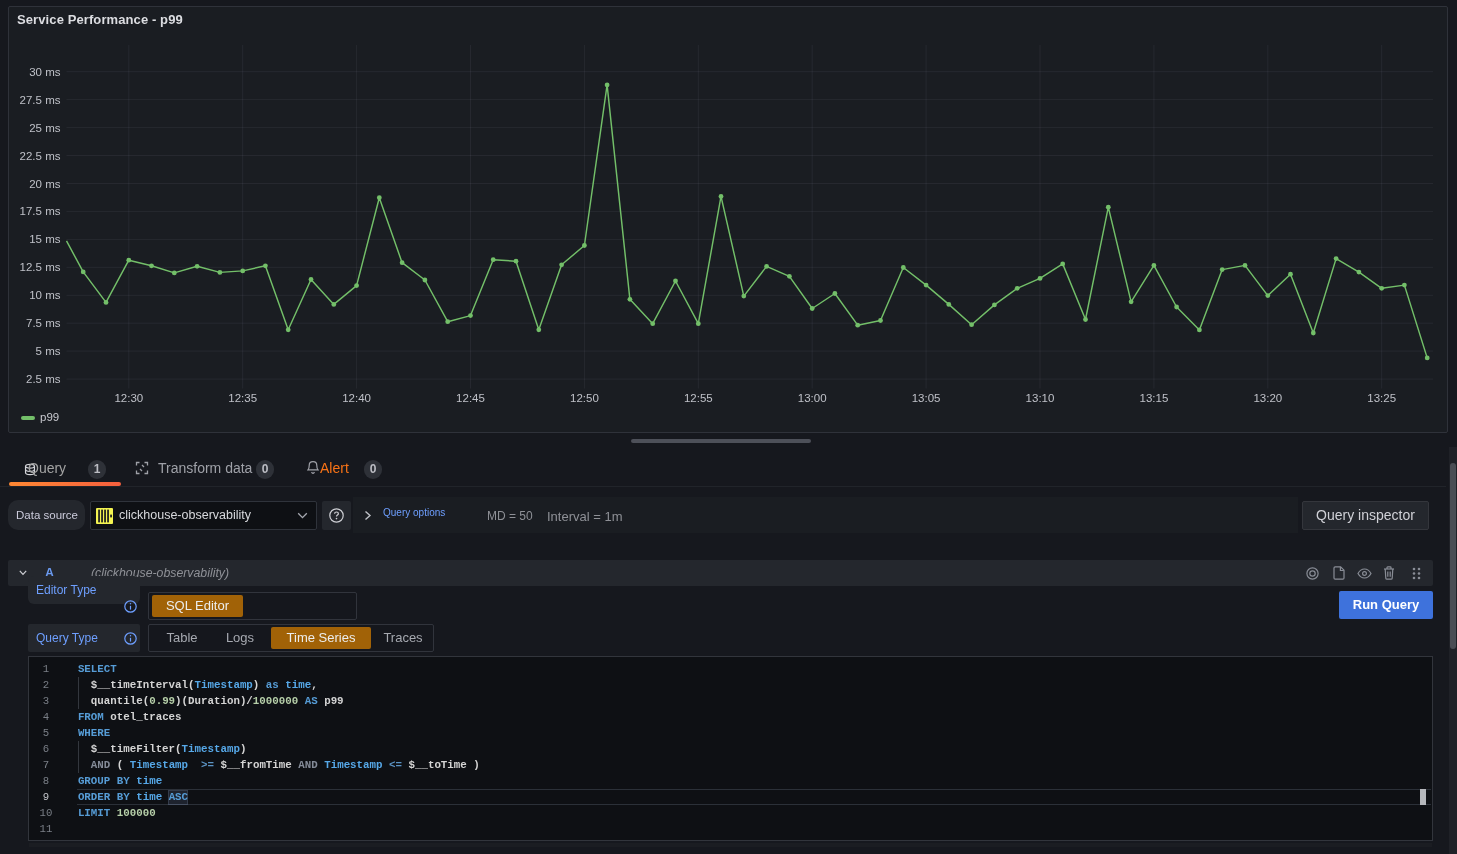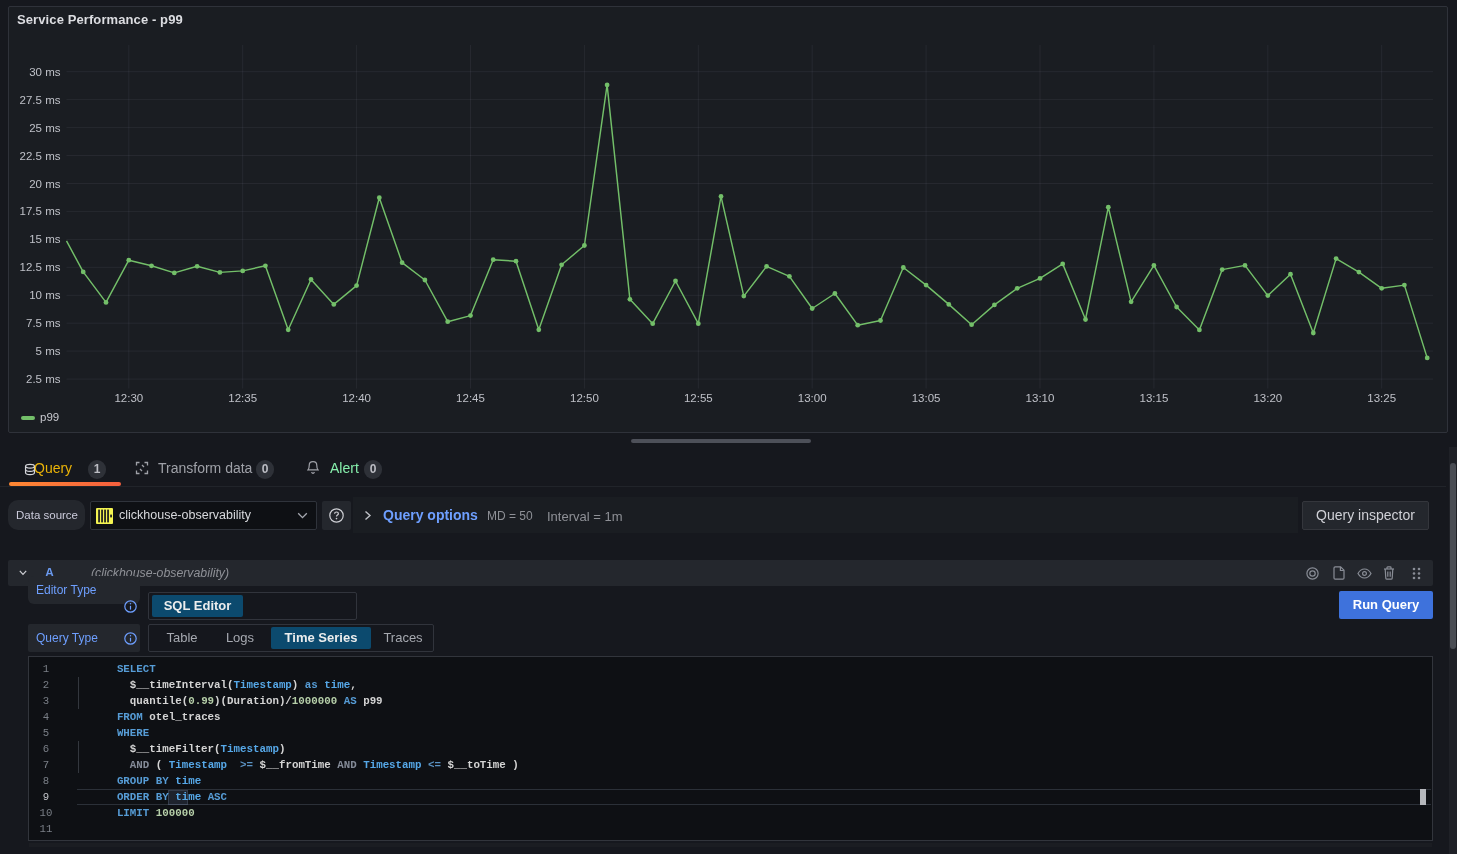--- a/index.html
+++ b/index.html
@@ -26,46 +26,46 @@
   color:#bcbdc4; font-size:12px; font-weight:600; line-height:19px; text-align:center; }
 
 
 #ds-label { left:8px; top:500px; width:77px; height:30px; background:#24272d; border-radius:10px;
   color:#ccccdc; font-size:11.5px; font-weight:500; line-height:30px; padding-left:8px; }
 #ds-select { left:90px; top:501px; width:227px; height:29px; background:#0e1014;
   border:1px solid #2f333b; border-radius:2px; }
 #ds-name { left:119px; top:508px; font-size:12.5px; color:#d8d9dd; }
 #ds-help { left:322px; top:501px; width:29px; height:29px; background:#24272d; border-radius:2px; }
 #qo-strip { left:353px; top:497px; width:945px; height:36px; background:#1a1d22; }
-#qo-link { left:383px; top:507px; font-size:14px; font-weight:700; color:#6e9fff; }
+#qo-link { left:383px; top:507px; font-size:10px; font-weight:400; color:#6e9fff; }
 #qo-md { left:487px; top:509px; font-size:12px; color:#8e9096; }
 #qo-int { left:547px; top:509px; font-size:13px; color:#8e9096; }
 #qi-btn { left:1302px; top:501px; width:127px; height:29px; background:#24272d;
   border:1px solid #34363c; border-radius:2px; color:#d0d1d7; font-size:14px; font-weight:500;
   text-align:center; line-height:27px; }
 
 
 #rowA { left:8px; top:560px; width:1425px; height:26px; background:#24272d; border-radius:2px; }
 #rowA-a { left:45px; top:566px; font-size:12.5px; font-weight:700; color:#6b9bf2; }
 #rowA-ds { left:91px; top:566px; font-size:12.3px; font-style:italic; color:#8f9197; }
 
 
 .flabel { position:absolute; left:28px; width:112px; height:28px; background:#24272d; border-radius:2px;
   color:#6e9fff; font-size:12px; font-weight:500; line-height:28px; padding-left:8px; }
 .rgroup { position:absolute; background:#15171d; border:1px solid #31343c; border-radius:2px; height:28px; }
 .rseg { position:absolute; top:3px; height:22px; border-radius:2px; font-size:13px; line-height:22px; text-align:center; color:#a6a9b0; }
-.rseg.sel { background:#0c4a6e; color:#eceded; font-weight:700; }
+.rseg.sel { background:#a16207; color:#eceded; font-weight:400; }
 #runq { left:1339px; top:591px; width:94px; height:28px; background:#3e72dc; border-radius:2px;
   color:#ffffff; font-size:13px; font-weight:600; text-align:center; line-height:28px; }
 
 
 #editor { left:28px; top:656px; width:1405px; height:185px; background:#0e1014;
   border:1px solid #32353c; }
 .cl { position:absolute; height:16px; line-height:16px; font-family:"Liberation Mono", monospace;
-  font-size:10.8px; font-weight:700; white-space:pre;margin-left:39px; }
+  font-size:10.8px; font-weight:700; white-space:pre; }
 .ln { position:absolute; height:16px; line-height:16px; width:40px; text-align:center;
   font-family:"Liberation Mono", monospace; font-size:10.7px; color:#7a7f87; }
 .kw { color:#569cd6; } .ts { color:#56a8e8; } .num { color:#b5cea8; }
 .w { color:#d4d4d4; } .op { color:#848b98; } .ob { color:#5b93c4; }
 #curline { left:77px; top:789px; width:1354px; height:16px;
   border-top:1px solid #2b3038; border-bottom:1px solid #2b3038; }
 #ascbox { left:167.5px; top:789.5px; width:20.5px; height:15px;
   background:rgba(95,115,150,0.20); border:1px solid rgba(140,160,195,0.20); }
 .iguide { position:absolute; left:78px; width:1px; background:#33373e; }
 #ovmark { left:1420px; top:789px; width:6px; height:16px; background:#b5b7bc; }
@@ -203,36 +203,36 @@
   <div id="legend-dash" class="abs"></div>
   <div id="legend-label" class="abs">p99</div>
 
   <div id="resize-pill" class="abs"></div>
 
   <svg class="abs" style="left:24px;top:462.5px" width="12" height="13" viewBox="0 0 14 14" fill="none" stroke="#d5d6db" stroke-width="1.4">
     <ellipse cx="7" cy="3.2" rx="5.2" ry="2.2"></ellipse>
     <path d="M1.8 3.2 V10.8 C1.8 12 4.1 13 7 13 C9.9 13 12.2 12 12.2 10.8 V3.2"></path>
     <path d="M1.8 7 C1.8 8.2 4.1 9.2 7 9.2 C9.9 9.2 12.2 8.2 12.2 7"></path>
   </svg>
-  <div class="abs tabtxt" style="left:34px;top:460px;color:#eab308;text-align:right;">Query</div>
+  <div class="abs tabtxt" style="left:28px;top:460px;color:#a3a3a3;text-align:right;">Query</div>
   <div class="badge" style="left:88px;width:18px;">1</div>
   <svg class="abs" style="left:135px;top:461px" width="14" height="14" viewBox="0 0 14 14" fill="none" stroke="#9fa1a8" stroke-width="1.3">
     <path d="M4.5 1.5 H1.5 V4.5"></path>
     <path d="M9.5 1.5 H12.5 V4.5"></path>
     <path d="M4.5 12.5 H1.5 V9.5"></path>
     <path d="M9.5 12.5 H12.5 V9.5"></path>
     <path d="M7 4 L9 6 M7 10 L5 8"></path>
   </svg>
   <div class="abs tabtxt" style="left:158px;top:460px;color:#9fa1a8;">Transform data</div>
   <div class="badge" style="left:256px;width:18px;">0</div>
   <svg class="abs" style="left:307px;top:460px" width="12" height="15" viewBox="0 0 12 15" fill="none" stroke="#9fa1a8" stroke-width="1.2">
     <path d="M6 1.6 C3.6 1.6 2.2 3.4 2.2 5.4 C2.2 8.6 1 9.8 1 9.8 H11 C11 9.8 9.8 8.6 9.8 5.4 C9.8 3.4 8.4 1.6 6 1.6 Z"></path>
     <path d="M4.6 12 C4.9 12.9 5.4 13.3 6 13.3 C6.6 13.3 7.1 12.9 7.4 12"></path>
   </svg>
-  <div class="abs tabtxt" style="left:330px;top:460px;color:#86efac;">Alert</div>
+  <div class="abs tabtxt" style="left:320px;top:460px;color:#f97316;">Alert</div>
   <div class="badge" style="left:364px;width:18px;">0</div>
   <div class="abs" style="left:0;top:486px;width:1446px;height:1px;background:#21242a;"></div>
   <div id="tab-underline" class="abs"></div>
 
   <div id="ds-label" class="abs">Data source</div>
   <div id="ds-select" class="abs"></div>
   <svg class="abs" style="left:96px;top:508px" width="17" height="16" viewBox="0 0 17 16">
     <rect x="0" y="0" width="17" height="16" rx="1" fill="#f3f351"></rect>
     <rect x="2.2" y="1.6" width="1.7" height="12.8" fill="#15171c"></rect>
     <rect x="5.2" y="1.6" width="1.7" height="12.8" fill="#15171c"></rect>

